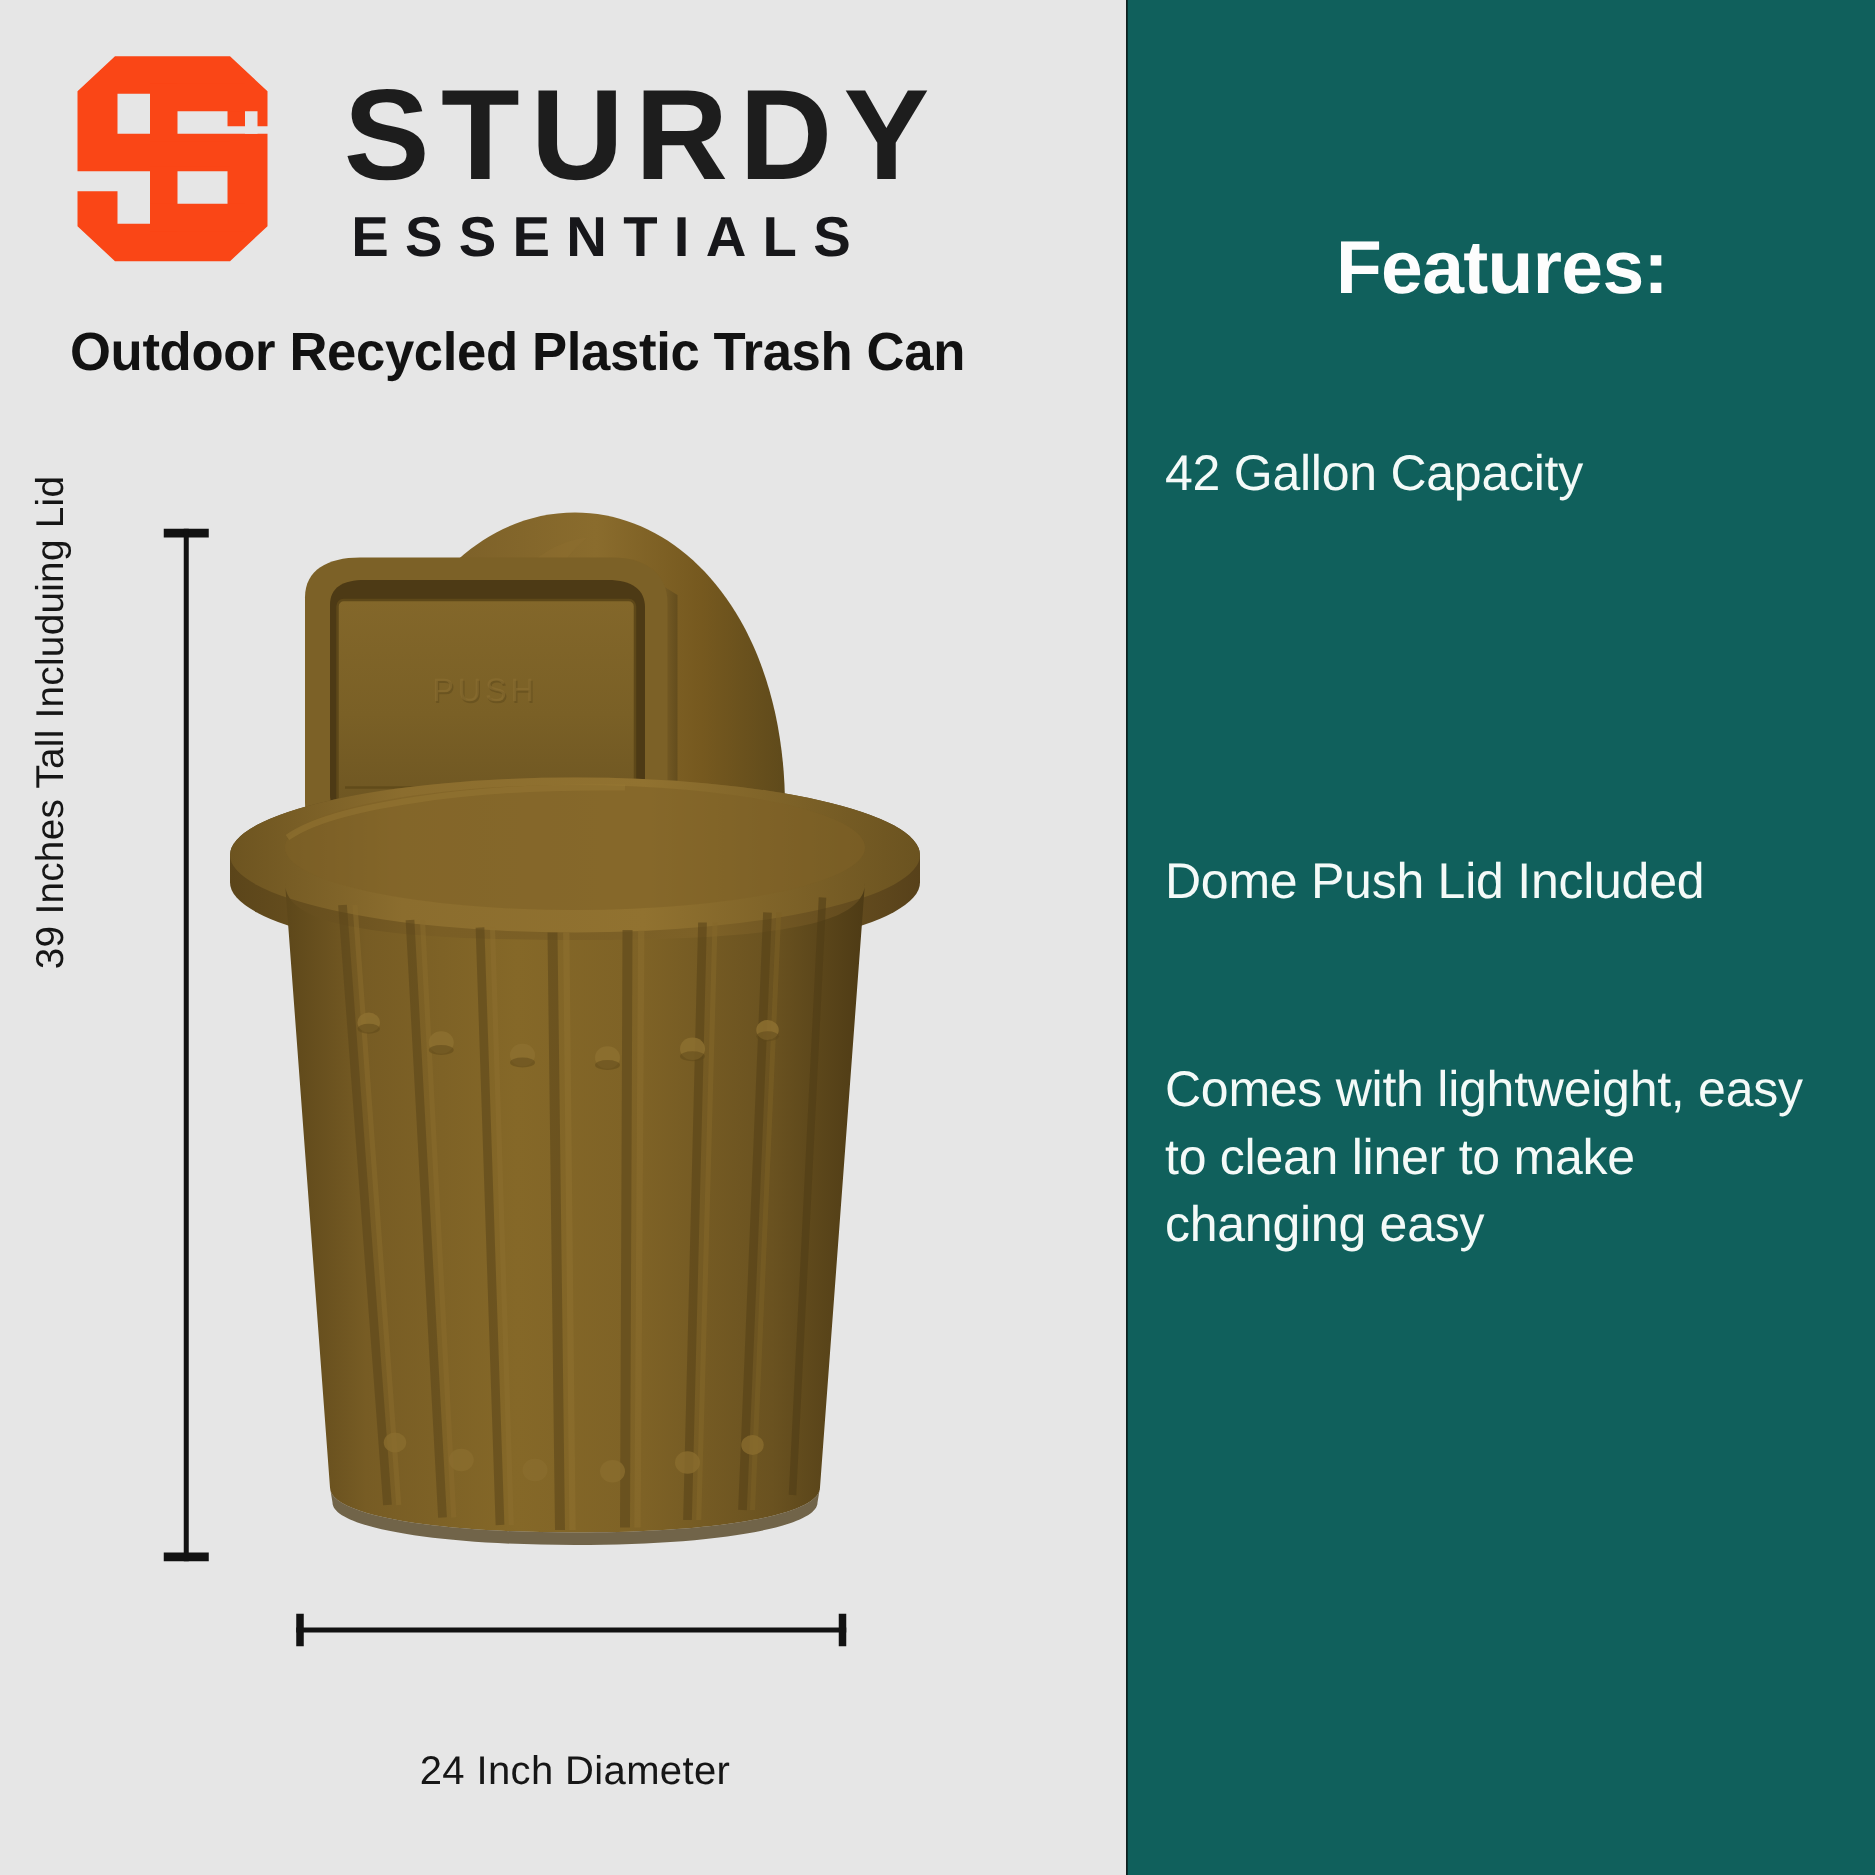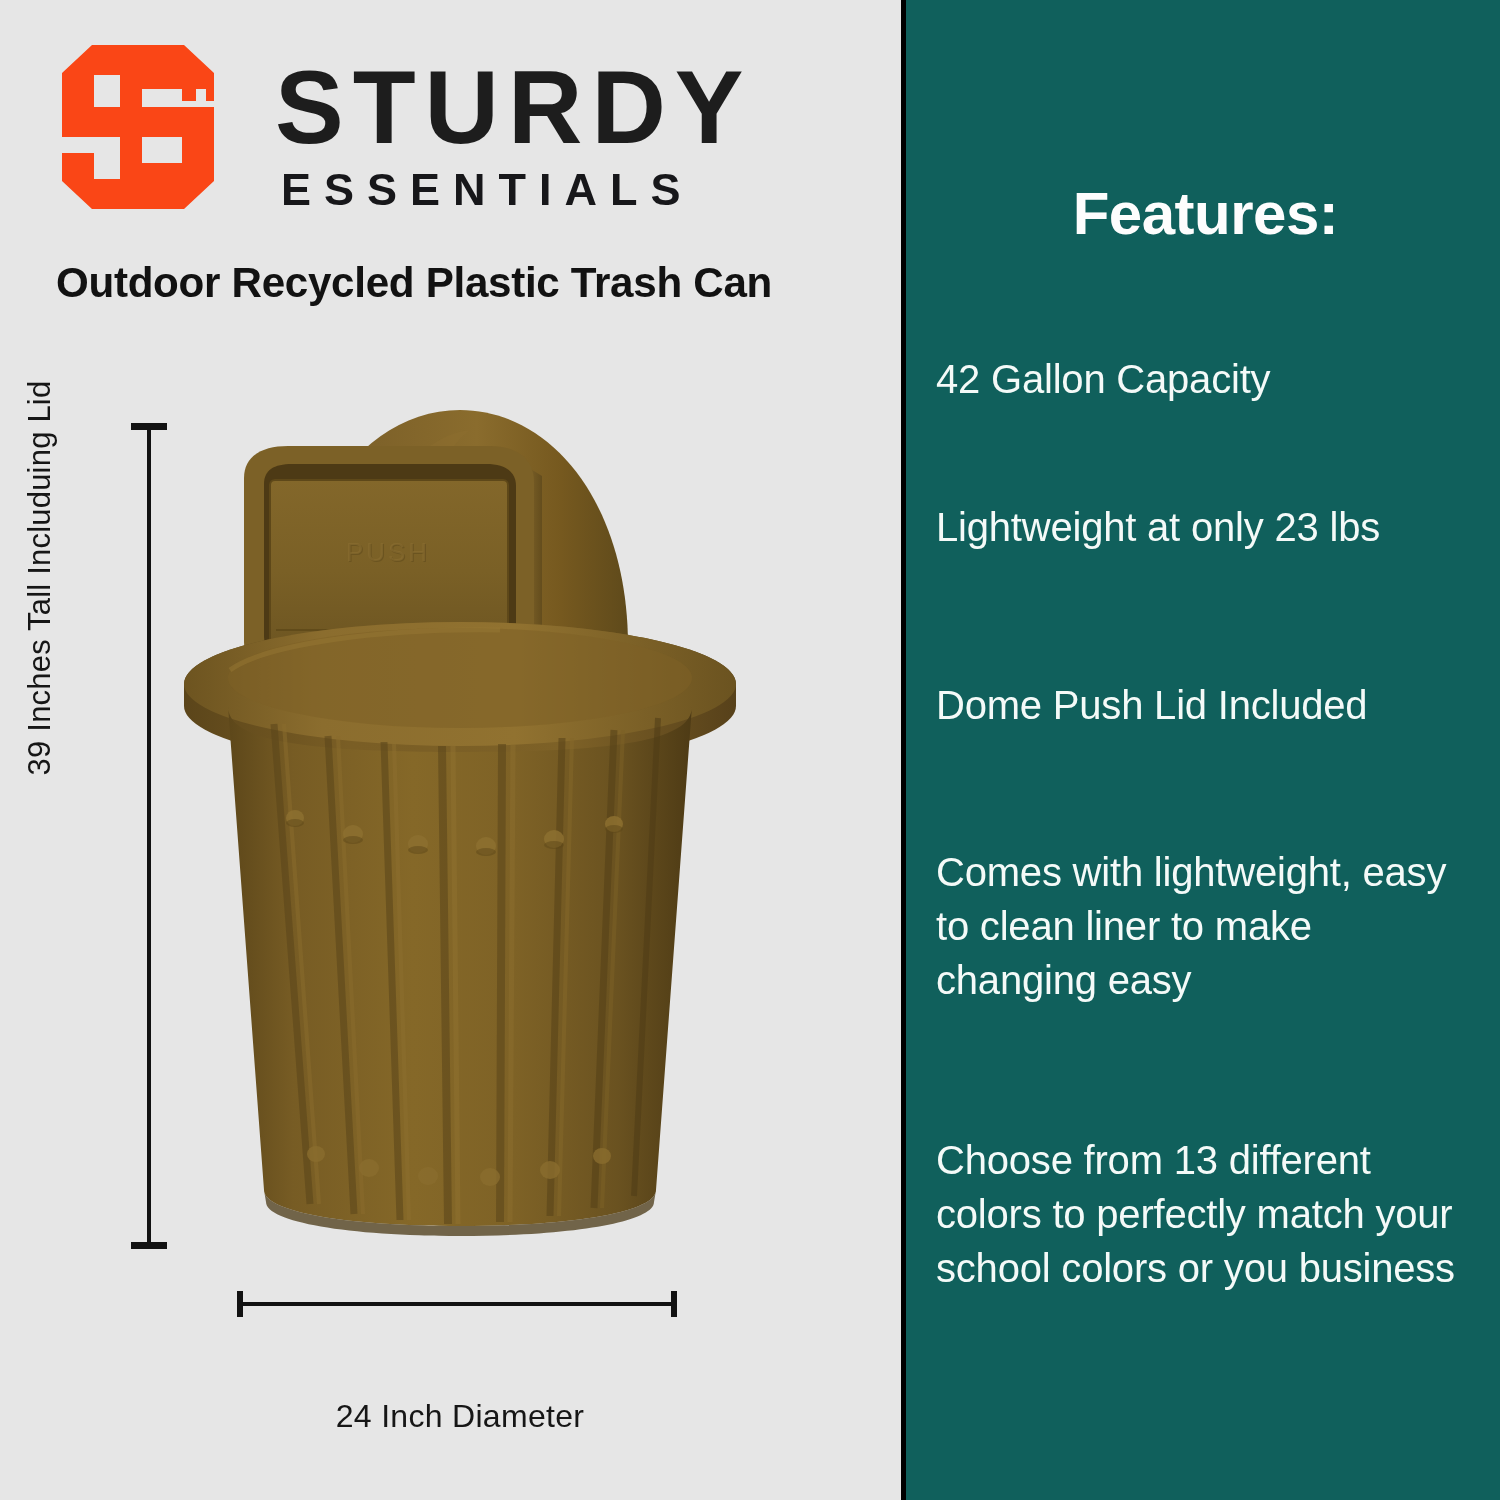--- a/index.html
+++ b/index.html
@@ -65,21 +65,21 @@
   }
 
   
   .can{position:absolute;left:150px;top:384px;width:580px;height:860px;}
 
   
   .right-panel{
     position:absolute;left:901px;top:0;width:599px;height:1500px;
     background:#10605c;
     box-sizing:border-box;
-    border-left:5px solid #000000;
+    border-left:1px solid #000000;
   }
   .features-head{
     position:absolute;left:0;top:182px;width:599px;
     text-align:center;color:#fdfdfd;
     font-weight:bold;font-size:60px;line-height:64px;
     letter-spacing:-0.5px;
   }
   .feature{
     position:absolute;left:30px;width:539px;
     color:#f4faf8;
@@ -267,19 +267,17 @@
         <path d="M94 806 C94 828 176 842 290 842 C404 842 486 828 486 806
                  L484 818 C484 838 402 852 290 852 C178 852 96 838 96 818 Z" fill="#4a3814" opacity="0.75"></path>
       </svg>
     </div>
   </div>
 
   <div class="right-panel">
     <div class="features-head">Features:</div>
 
     <div class="feature f0">42 Gallon Capacity</div>
-    <div class="feature f1">Lightweight at only 23 lbs</div>
     <div class="feature f2">Dome Push Lid Included</div>
     <div class="feature f3">Comes with lightweight, easy to clean liner to make changing easy</div>
-    <div class="feature f4">Choose from 13 different colors to perfectly match your school colors or you business</div>
   </div>
 
 </div>
 
 </body></html>

